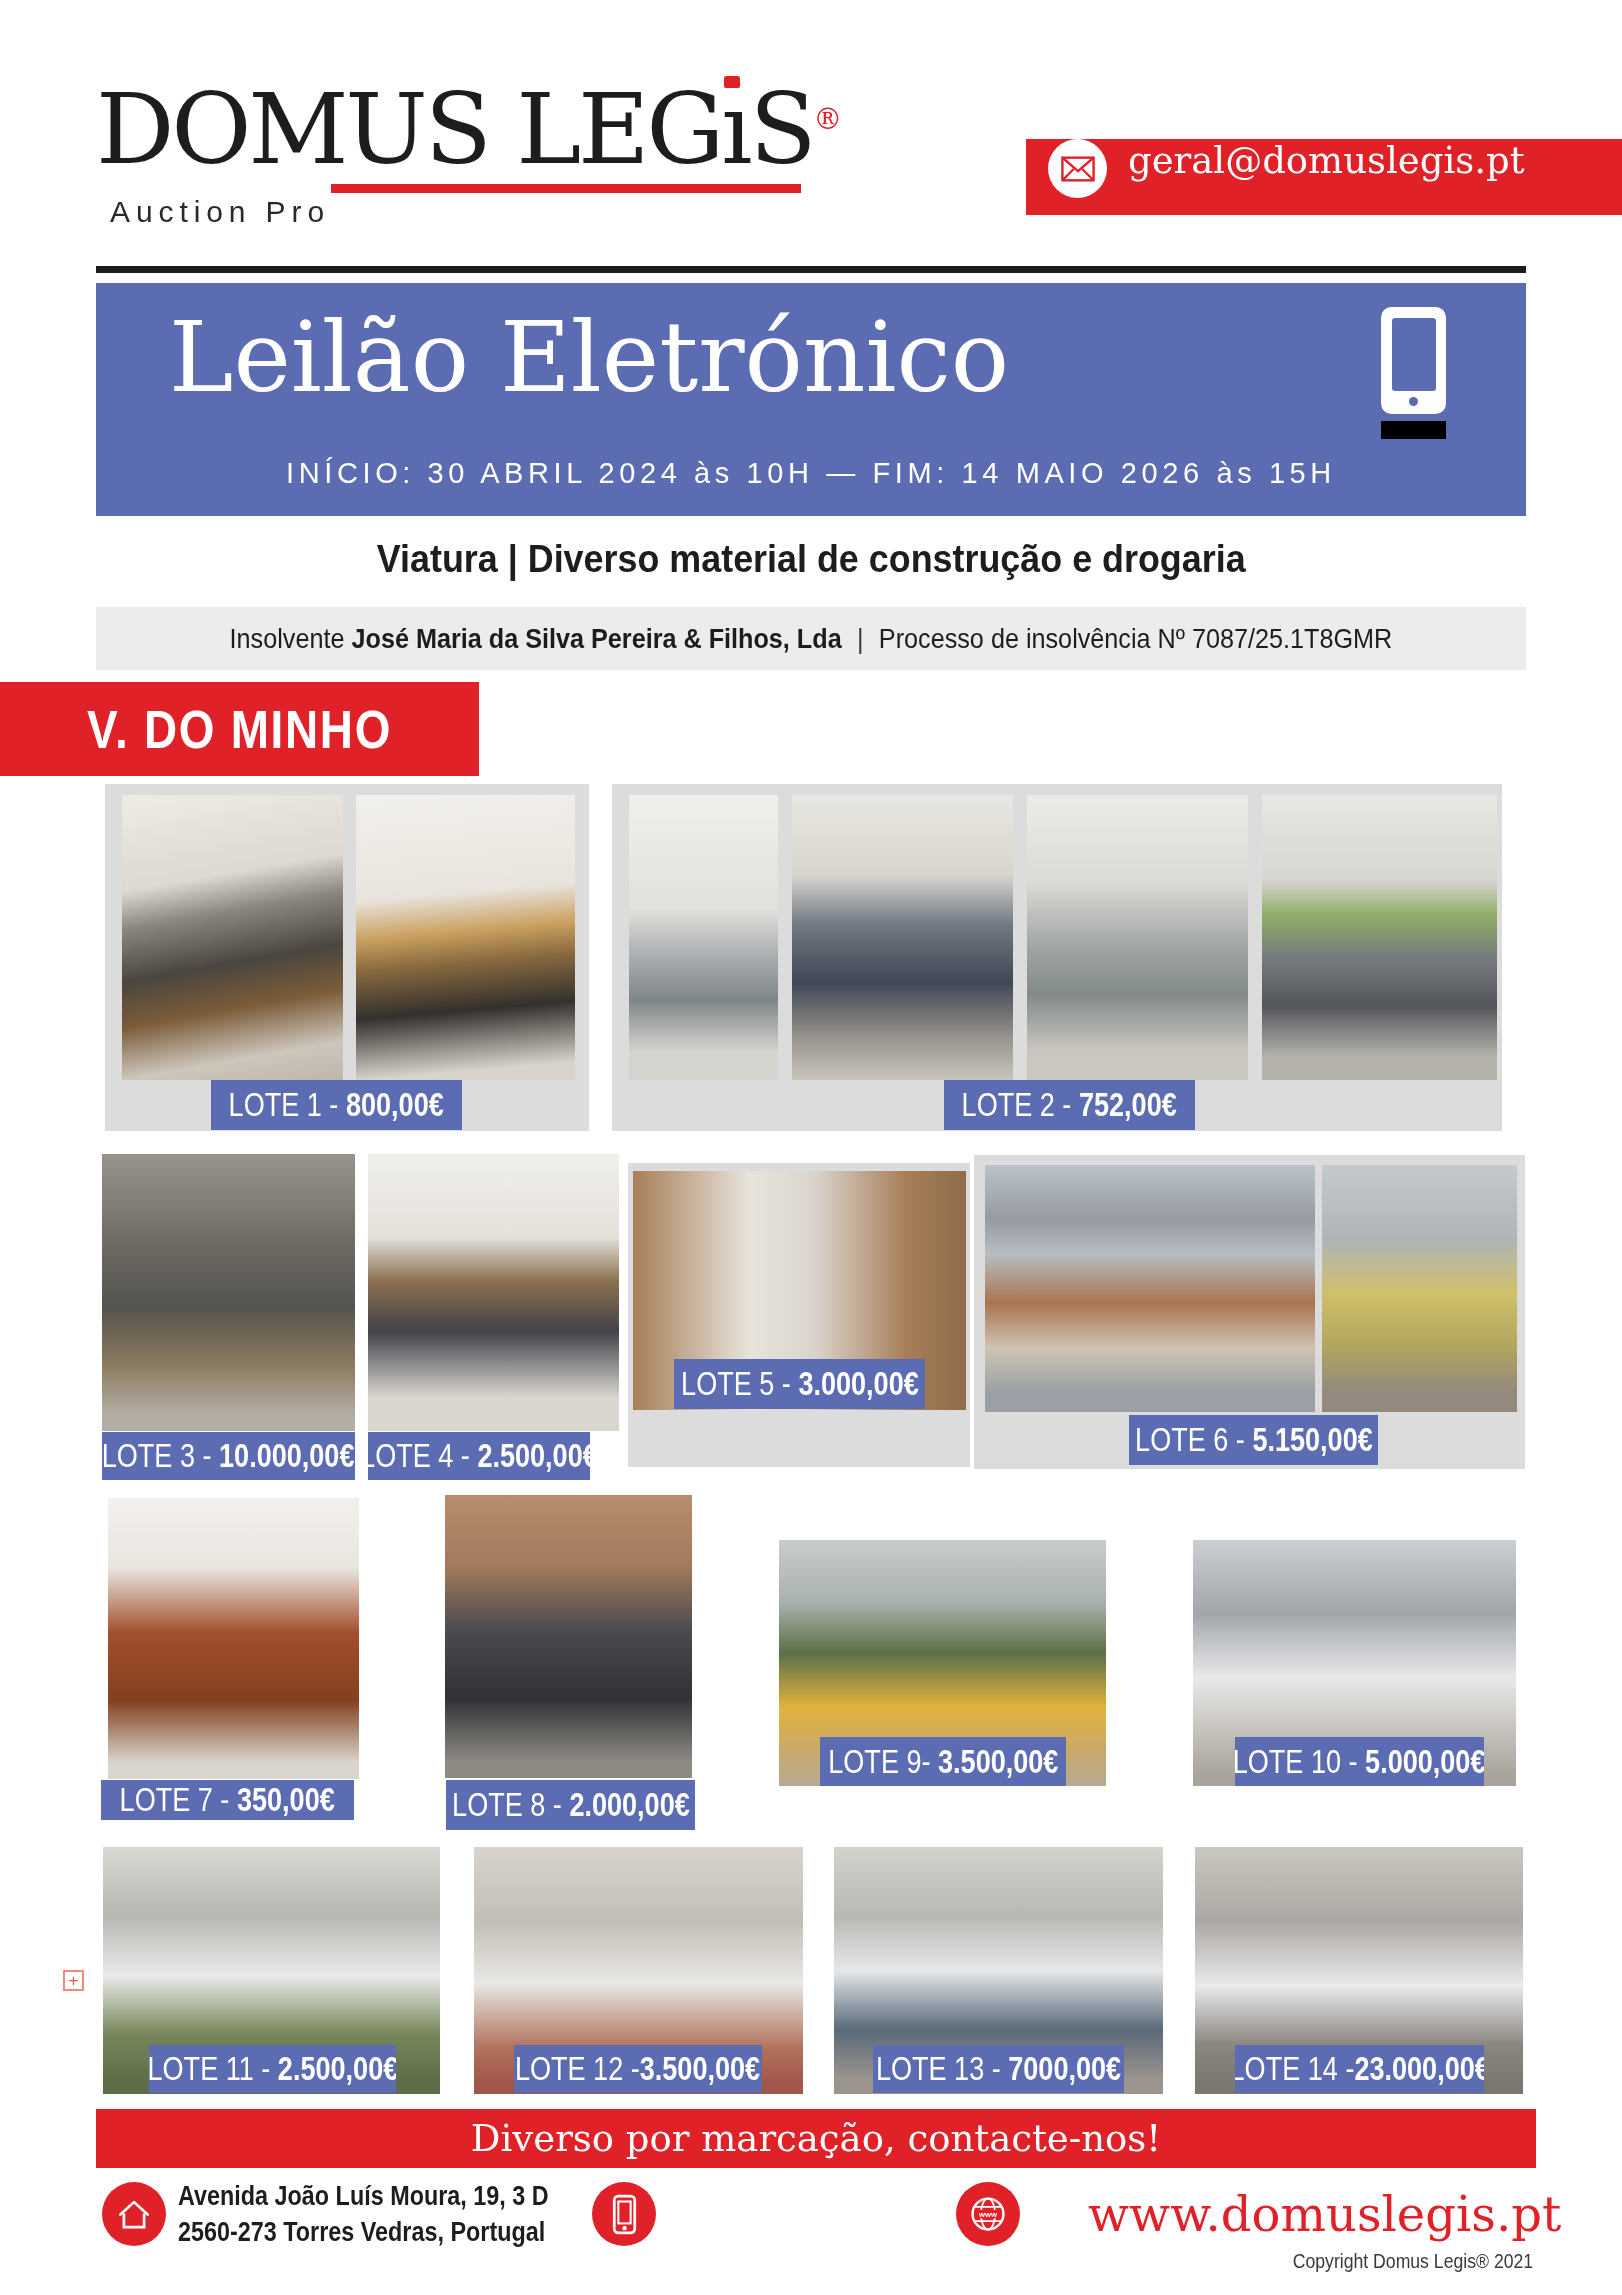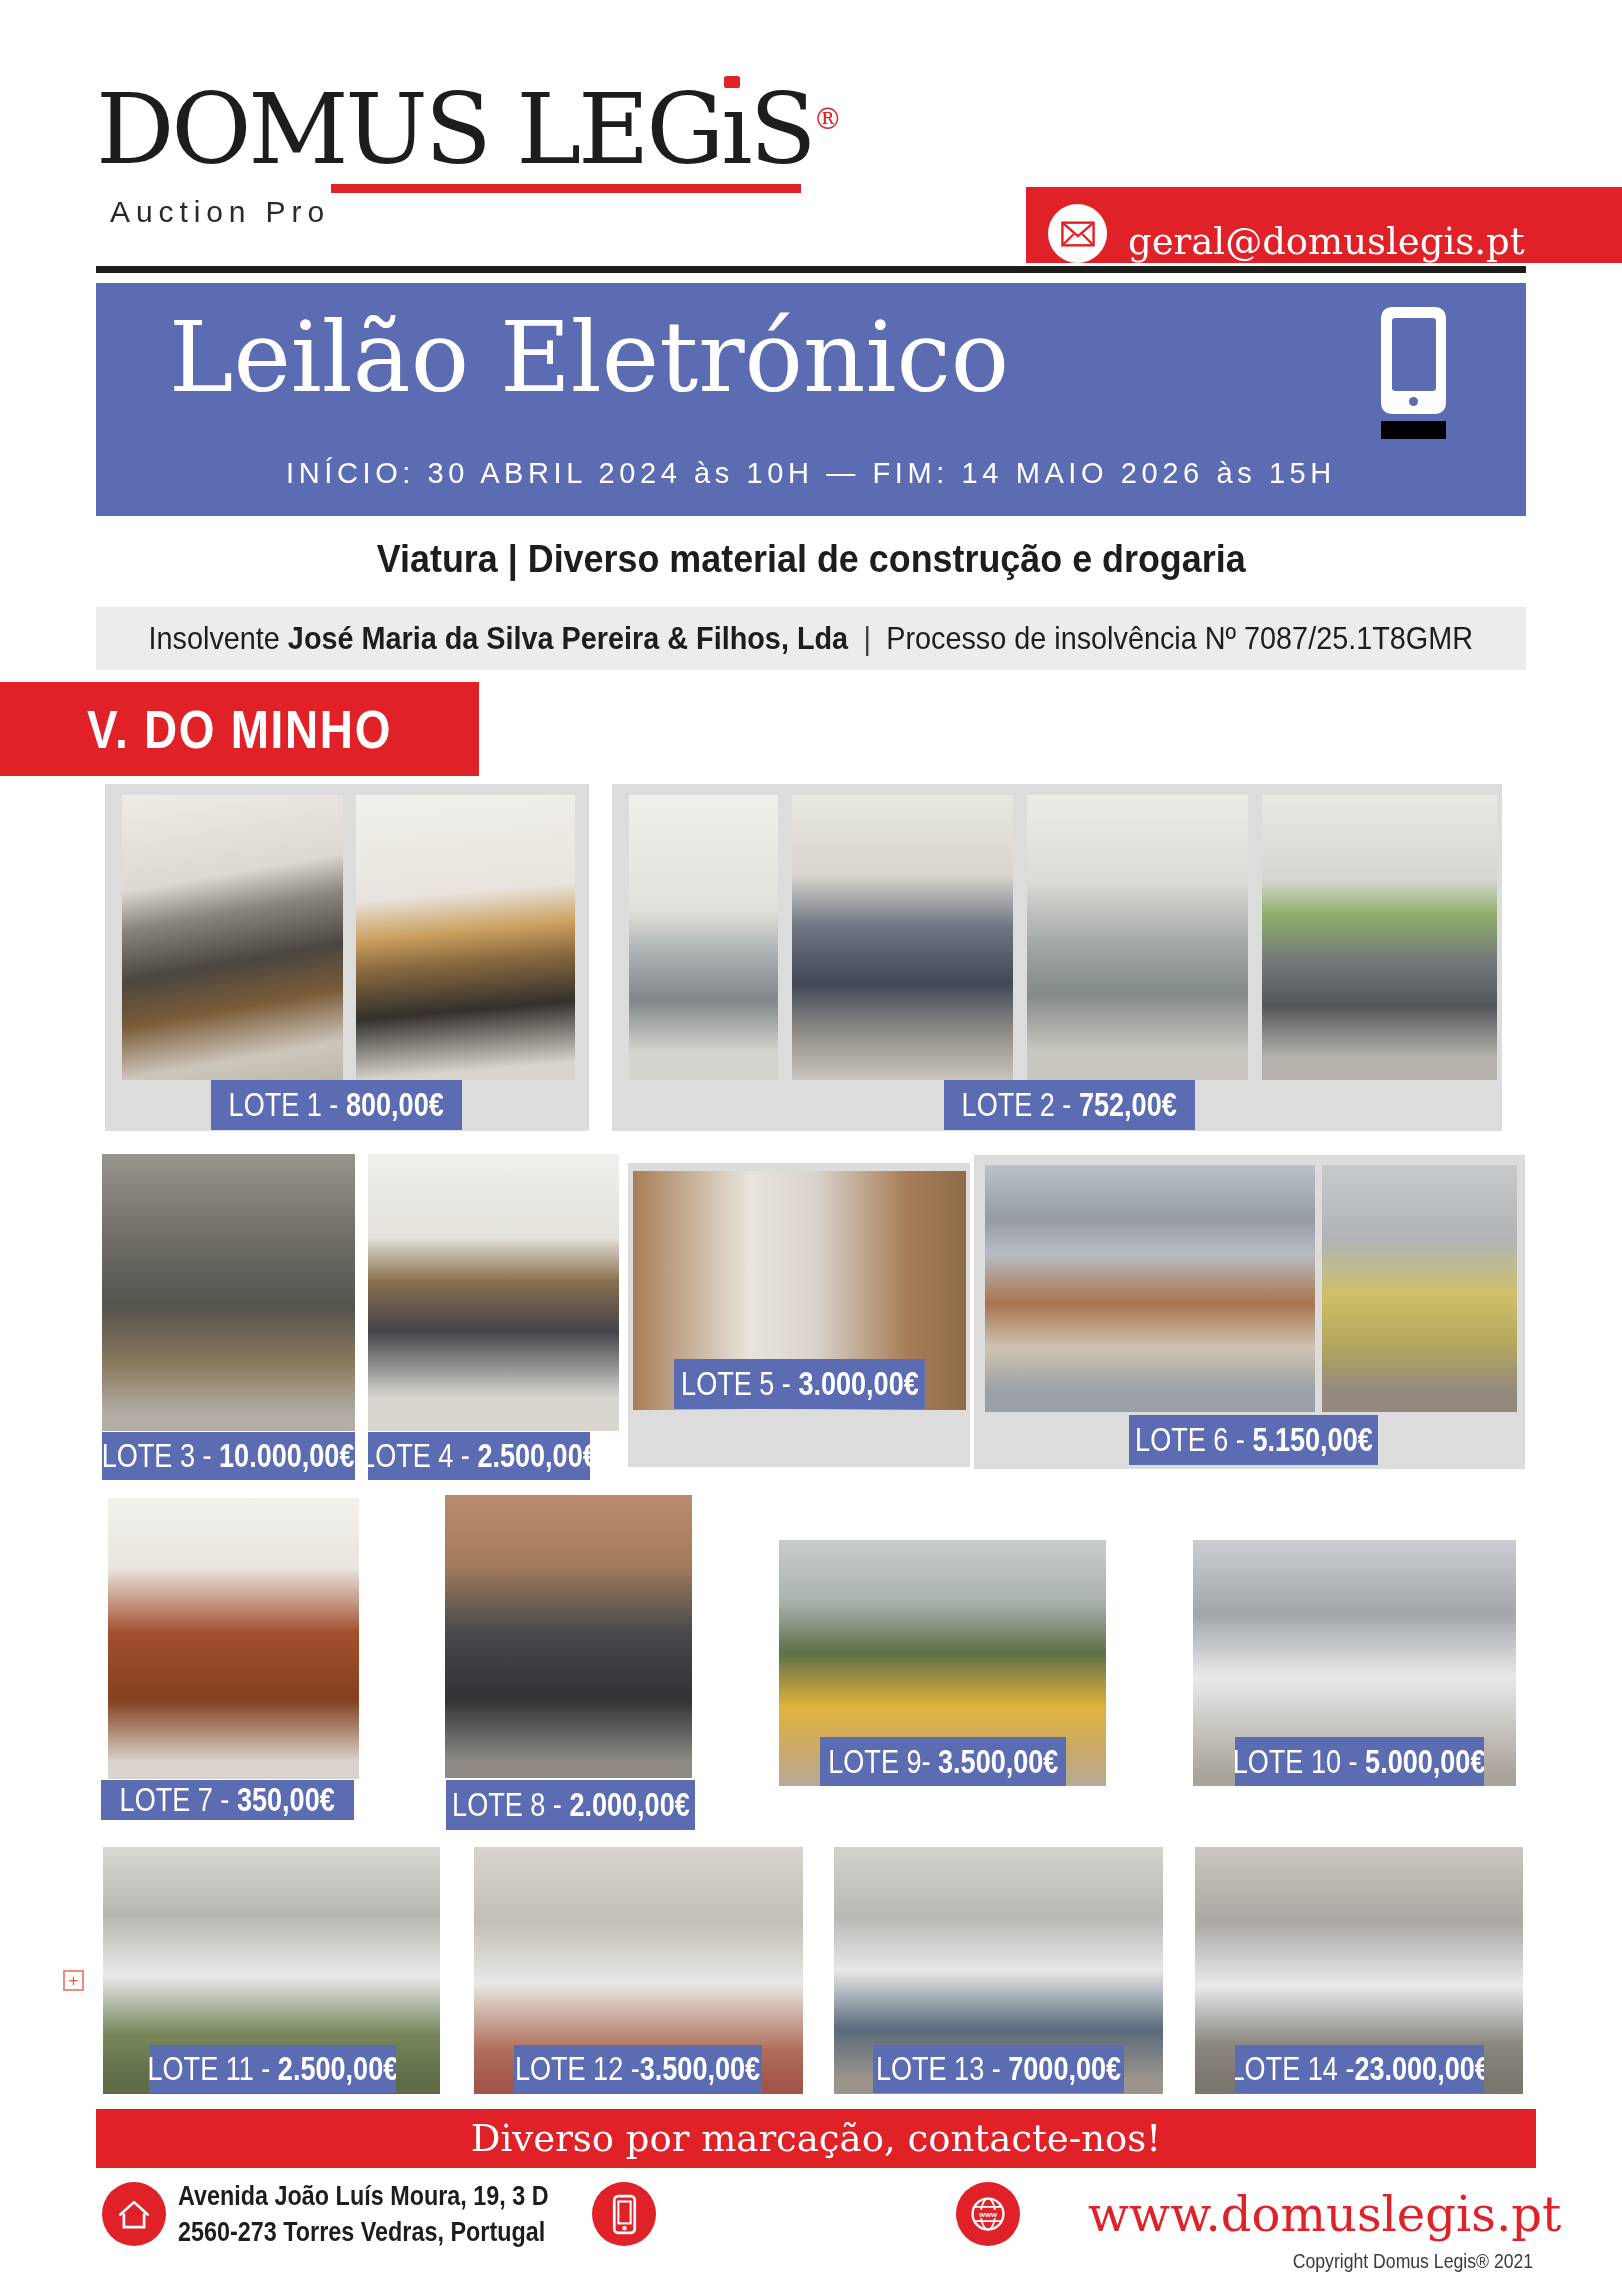--- a/index.html
+++ b/index.html
@@ -7,41 +7,41 @@
         font-family:"Liberation Sans",sans-serif;color:#1d1d1b;}
   
   #logo{position:absolute;left:96px;top:80px;font-family:"DejaVu Serif",serif;
         font-size:98px;line-height:1;letter-spacing:-3.3px;color:#1d1d1b;white-space:nowrap;}
   .logo-i{position:relative;}
   .logo-i .tittle{position:absolute;left:2.6px;top:3.9px;width:15.7px;height:11.8px;background:#e02228;border-radius:2.6px;}
   .logo-reg{font-size:29px;color:#e02228;vertical-align:super;letter-spacing:0;}
   #logo-underline{position:absolute;left:331px;top:184px;width:470px;height:8.5px;background:#e02228;}
   #tagline{position:absolute;left:110px;top:195px;font-size:30px;letter-spacing:5.9px;color:#2a2a28;}
   #email-badge{position:absolute;left:1026px;top:139px;width:597px;height:76px;background:#e02228;
-        display:flex;align-items:flex-end;margin-top:48px;}
+        display:flex;align-items:flex-start;}
   #email-badge .circ{width:59px;height:59px;border-radius:50%;background:#fff;margin-left:22px;
         display:flex;align-items:center;justify-content:center;flex:0 0 auto;}
   #email-badge .mail{font-family:"DejaVu Serif",serif;font-size:37px;color:#fff;margin-left:21px;}
   #top-rule{position:absolute;left:96px;top:266px;width:1430px;height:7.2px;background:#1d1d1b;}
   
   #banner{position:absolute;left:96px;top:283px;width:1430px;height:233px;background:#5c6cb2;}
   #banner-title{position:absolute;left:73px;top:18.3px;font-family:"DejaVu Serif",serif;
         font-size:97px;color:#fff;white-space:nowrap;}
   #banner-phone{position:absolute;left:1285px;top:24px;width:65px;height:107px;background:#fff;border-radius:10.5px;}
   #banner-phone .screen{position:absolute;left:10.5px;top:11px;width:44px;height:73px;background:#5c6cb2;border-radius:3.3px;}
   #banner-phone .dot{position:absolute;left:28px;top:90px;width:9.2px;height:9.2px;border-radius:50%;background:#5c6cb2;}
   #banner-phone-base{position:absolute;left:1285px;top:138px;width:65px;height:18.3px;background:#000;}
   #banner-schedule{position:absolute;left:0;top:174px;width:100%;text-align:center;
         font-size:29px;letter-spacing:4.6px;color:#fff;white-space:nowrap;}
   
   #subtitle{position:absolute;left:96px;top:537px;width:1430px;text-align:center;
         font-size:39px;font-weight:bold;}
   #subtitle .inner{display:inline-block;transform:scaleX(0.92);transform-origin:center;white-space:nowrap;}
   #infobar{position:absolute;left:96px;top:607px;width:1430px;height:63px;background:#ececec;
-        display:flex;align-items:center;justify-content:center;font-size:32px;}
+        display:flex;align-items:center;justify-content:center;font-size:28px;}
   #infobar .inner{display:inline-block;transform:scaleX(0.9);transform-origin:center;white-space:nowrap;}
   #infobar .company{font-weight:bold;}
   #infobar .sep{margin:0 17px;color:#3a3a38;}
   
   #region{position:absolute;left:0;top:682px;width:479px;height:94px;background:#e02228;
         display:flex;align-items:center;justify-content:center;color:#fff;font-size:54px;font-weight:bold;}
   #region .inner{display:inline-block;transform:scaleX(0.85);transform-origin:center;letter-spacing:2px;white-space:nowrap;}
   
   .card{position:absolute;background:#dcdcdc;}
   .photo{position:absolute;}

